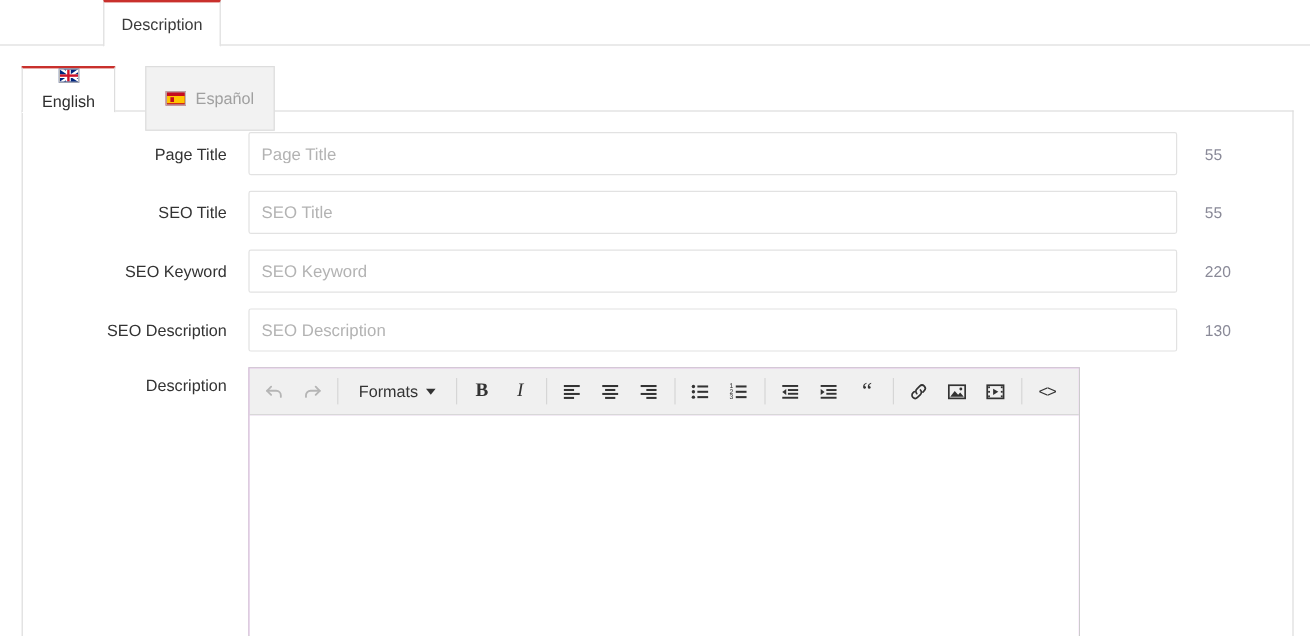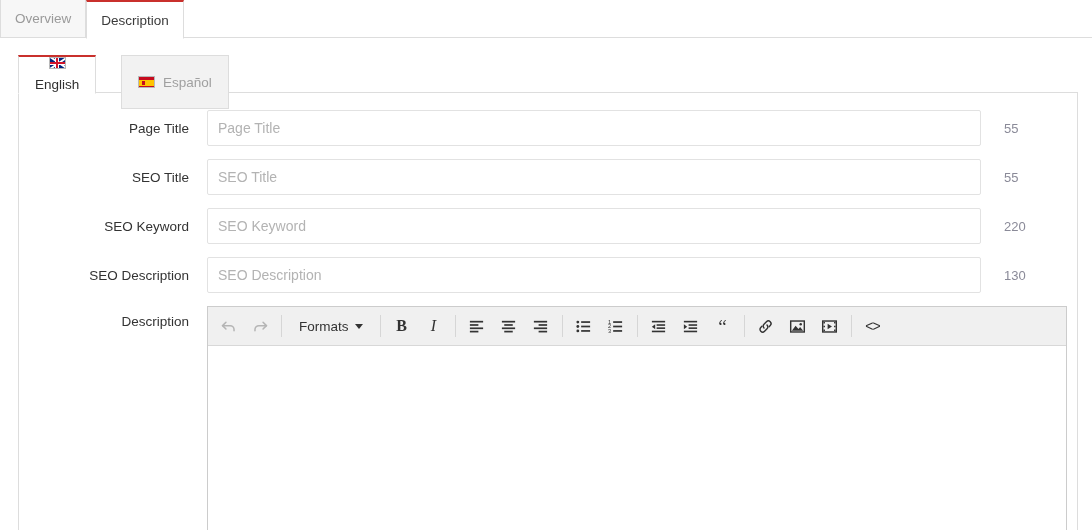--- a/index.html
+++ b/index.html
@@ -125,21 +125,21 @@
 
   .char-count {
     position: absolute; left: 985px; top: 0; height: 36px;
     display: flex; align-items: center;
     font-size: 13px; color: #8a8a98;
   }
 
   
   .editor {
     position: absolute; left: 188px; top: 0;
-    width: 860px; height: 224px;
+    width: 693px; height: 224px;
     border: 1px solid #cccccc;
     background: #f0abfc;
   }
   .editor-toolbar {
     position: relative; width: 100%; height: 39px;
     background: #f0f0f0;
     border-bottom: 1px solid #d8d8d8;
     display: flex; align-items: center;
     padding: 0 4px;
   }
@@ -171,23 +171,20 @@
     width: 100%; height: 184px; background: #ffffff;
     font-size: 14px; color: #333; padding: 8px 10px;
   }
 </style>
 </head>
 <body>
 
 <div id="app">
 
   <div class="top-tabs">
-    <div class="top-tab" id="top-tab-0">
-      <span>Overview</span>
-    </div>
     <div class="top-tab active" id="top-tab-1">
       <span>Description</span>
     </div>
   </div>
 
   <div class="lang-tabs">
     <div class="lang-tab active" id="lang-tab-0">
       <span class="flag flag-uk">
         <span class="cross-h"></span>
           <span class="cross-v"></span>

